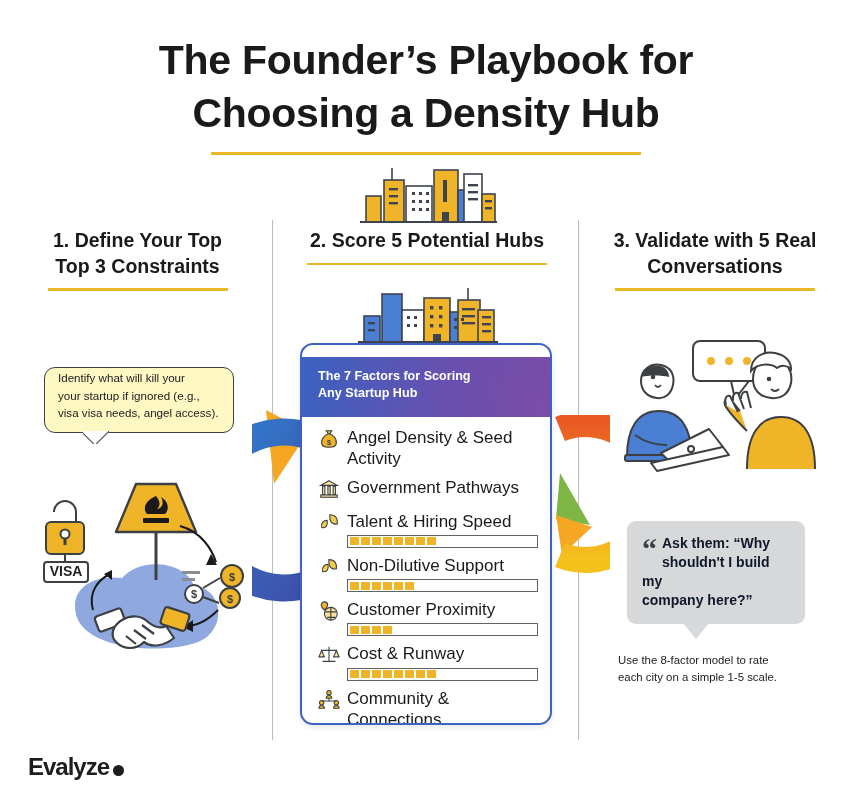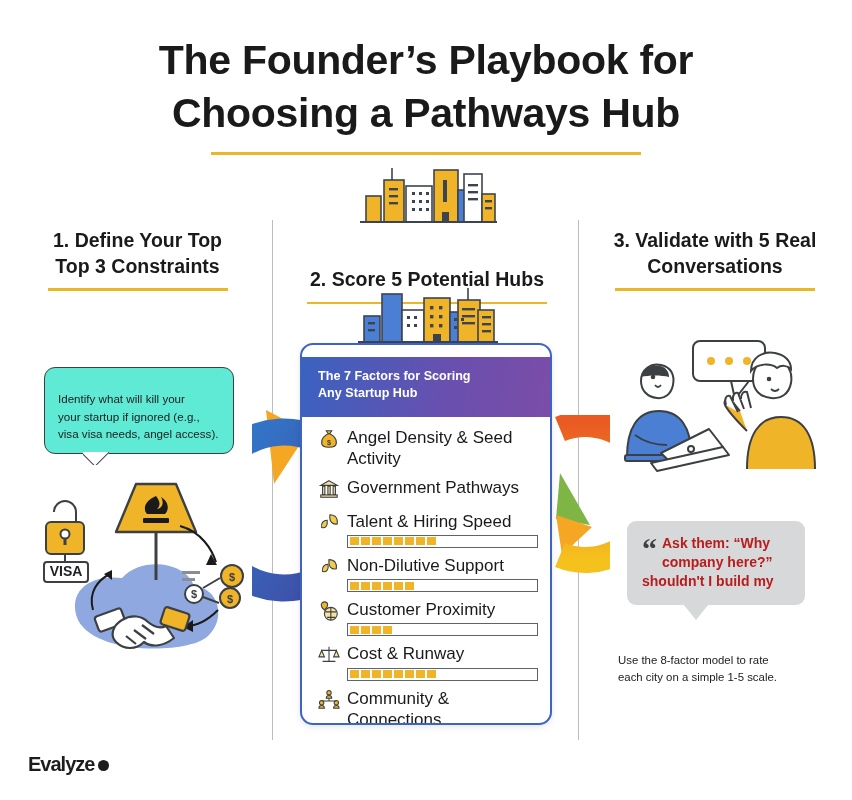--- a/index.html
+++ b/index.html
@@ -28,33 +28,33 @@
   #divider-right { left: 578px; top: 220px; height: 520px; }
 
   
   .col-head { position: absolute; text-align: center; }
   .col-head .htext {
     font-size: 19.5px; font-weight: bold; color: #1a1a1a; line-height: 1.32;
   }
   .col-head .hrule { height: 2.5px; background: #e9b824; margin: 9px auto 0; }
   #col1-head { left: 10px; top: 228px; width: 255px; }
   #col1-head .hrule { width: 180px; }
-  #col2-head { left: 282px; top: 228px; width: 290px; margin-top: 39px; }
+  #col2-head { left: 282px; top: 228px; width: 290px; }
   #col2-head .hrule { width: 240px; }
   #col3-head { left: 588px; top: 228px; width: 254px; }
   #col3-head .hrule { width: 200px; }
 
   
   .art { position: absolute; }
 
   
   #bubble1 {
     position: absolute; left: 44px; top: 367px; width: 190px;
     border: 1.6px solid #3c4043; border-radius: 11px;
-    background: #5eead4; padding: 22px 12px 10px 13px;
+    background: #fef9c3; padding: 1px 12px 10px 13px;
   }
   #bubble1 .btxt { font-size: 11.6px; color: #202124; line-height: 1.52; }
   #bubble1 .tail {
     position: absolute; left: 38px; bottom: -12px; width: 26px; height: 13px;
     overflow: hidden;
   }
   #bubble1 .tail::before {
     content:""; position: absolute; left: 0; top: -14px;
     width: 22px; height: 22px; background: #fff;
     border: 1.6px solid #3c4043; transform: rotate(45deg);
@@ -93,48 +93,48 @@
   
   #quote-bubble {
     position: absolute; left: 627px; top: 521px; width: 178px;
     background: #d7d8da; border-radius: 9px; padding: 13px 14px 14px 15px;
   }
   #quote-bubble .qmark {
     float: left; font-size: 30px; font-weight: bold; color: #3c4043;
     line-height: .72; margin: 4px 5px 0 0; font-family: "Liberation Serif", serif;
   }
   #quote-bubble .qtext {
-    font-size: 14px; font-weight: bold; color: #b91c1c; line-height: 1.35;
+    font-size: 14px; font-weight: bold; color: #0f172a; line-height: 1.35;
   }
   #quote-bubble .qtail {
     position: absolute; left: 56px; bottom: -15px;
     width: 0; height: 0; border-left: 13px solid transparent;
     border-right: 13px solid transparent; border-top: 16px solid #d7d8da;
   }
   #quote-note {
     position: absolute; left: 618px; top: 652px; width: 215px;
     font-size: 11.4px; color: #202124; line-height: 1.5;
   }
 
   
   #logo { position: absolute; left: 28px; top: 753px; display: flex; align-items: flex-end; }
   #logo .lname {
-    font-size: 20px; font-weight: bold; color: #1d1d1d; letter-spacing: -1px;
+    font-size: 24px; font-weight: bold; color: #1d1d1d; letter-spacing: -1px;
   }
   #logo .ldot {
     width: 11px; height: 11px; border-radius: 50%; background: #1d1d1d;
     margin: 0 0 5px 4px;
   }
 </style>
 </head>
 <body>
 
 <div id="title-block">
   <div class="line">The Founder’s Playbook for</div>
-  <div class="line">Choosing a Pathways Hub</div>
+  <div class="line">Choosing a Density Hub</div>
   <div id="title-underline"></div>
 </div>
 
 <div class="divider" id="divider-left"></div>
 <div class="divider" id="divider-right"></div>
 
 <div class="col-head" id="col1-head">
   <div class="htext">1. Define Your Top</div>
   <div class="htext">Top 3 Constraints</div>
   <div class="hrule"></div>
@@ -511,22 +511,22 @@
     <path d="M50 50 q3 4 6 0"></path>
       <circle cx="48" cy="42" r="1.4" fill="#3c4043"></circle>
     <path d="M166 54 q4 4 8 0"></path>
       <circle cx="164" cy="44" r="1.4" fill="#3c4043"></circle>
   </g>
 </svg>
 
 <div id="quote-bubble">
   <span class="qmark">“</span>
   <div class="qtext">Ask them: “Why</div>
+  <div class="qtext">shouldn't I build my</div>
   <div class="qtext">company here?”</div>
-  <div class="qtext">shouldn't I build my</div>
   <div class="qtail"></div>
 </div>
 
 <div id="quote-note">
   <div>Use the 8-factor model to rate</div>
   <div>each city on a simple 1-5 scale.</div>
 </div>
 
 <div id="logo">
   <span class="lname">Evalyze</span>

